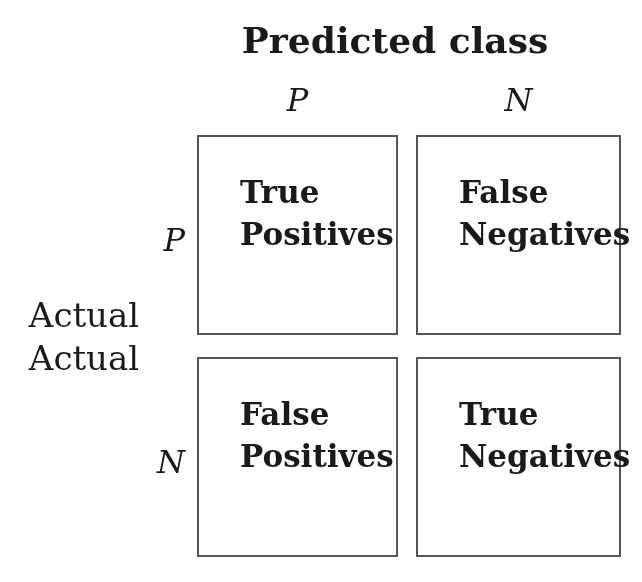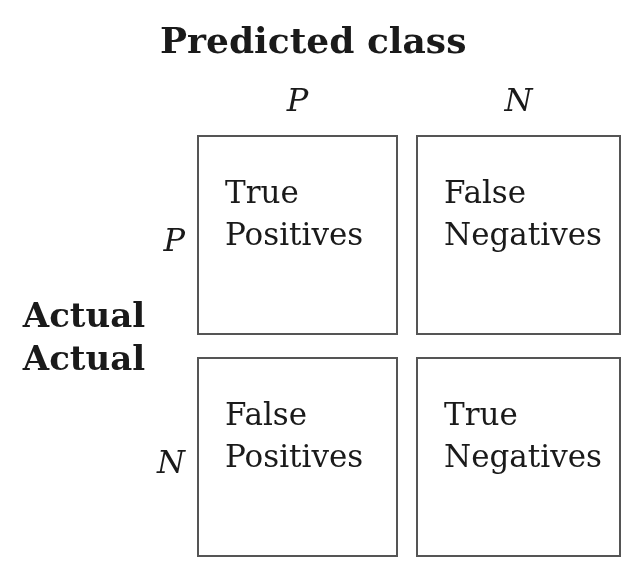--- a/index.html
+++ b/index.html
@@ -15,21 +15,21 @@
     font-family: "DejaVu Serif", serif;
     color: var(--text, #1a1a1a);
     overflow: hidden;
   }
   .abs { position: absolute; }
 
   .col-axis-title {
     left: 160px;
     top: 18px;
     width: 470px;
-    text-align: left;
+    text-align: center;
     font-size: 36px;
     font-weight: bold;
     line-height: 44px;
   }
 
   .col-header {
     top: 80px;
     height: 40px;
     line-height: 40px;
     text-align: center;
@@ -38,21 +38,21 @@
   }
   .col-header.c0 { left: 198px; width: 199px; }
   .col-header.c1 { left: 417px; width: 203px; }
 
   .row-axis-title {
     left: 8px;
     top: 294px;
     width: 152px;
     text-align: center;
     font-size: 34px;
-    font-weight: bold;
+    font-weight: normal;
     line-height: 43px;
   }
 
   .row-header {
     height: 42px;
     line-height: 42px;
     left: 80px;
     width: 105px;
     text-align: right;
     font-size: 32px;
@@ -60,21 +60,22 @@
   }
   .row-header.r0 { top: 219px; }
   .row-header.r1 { top: 441px; }
 
   .cell {
     box-sizing: border-box;
     background: #ffffff;
     border: 2.5px solid var(--border, #555555);
     font-size: 31px;
     line-height: 42px;
-    padding: 34px 8px 0 26px;
+    padding: 34px 8px 0 41px;
+    font-weight: bold;
   }
   .cell.r0 { top: 135px; height: 200px; }
   .cell.r1 { top: 357px; height: 200px; }
   .cell.c0 { left: 197px; width: 201px; }
   .cell.c1 { left: 416px; width: 205px; }
 
   .cell-line { display: block; white-space: nowrap; }
 </style>
 </head>
 <body>

